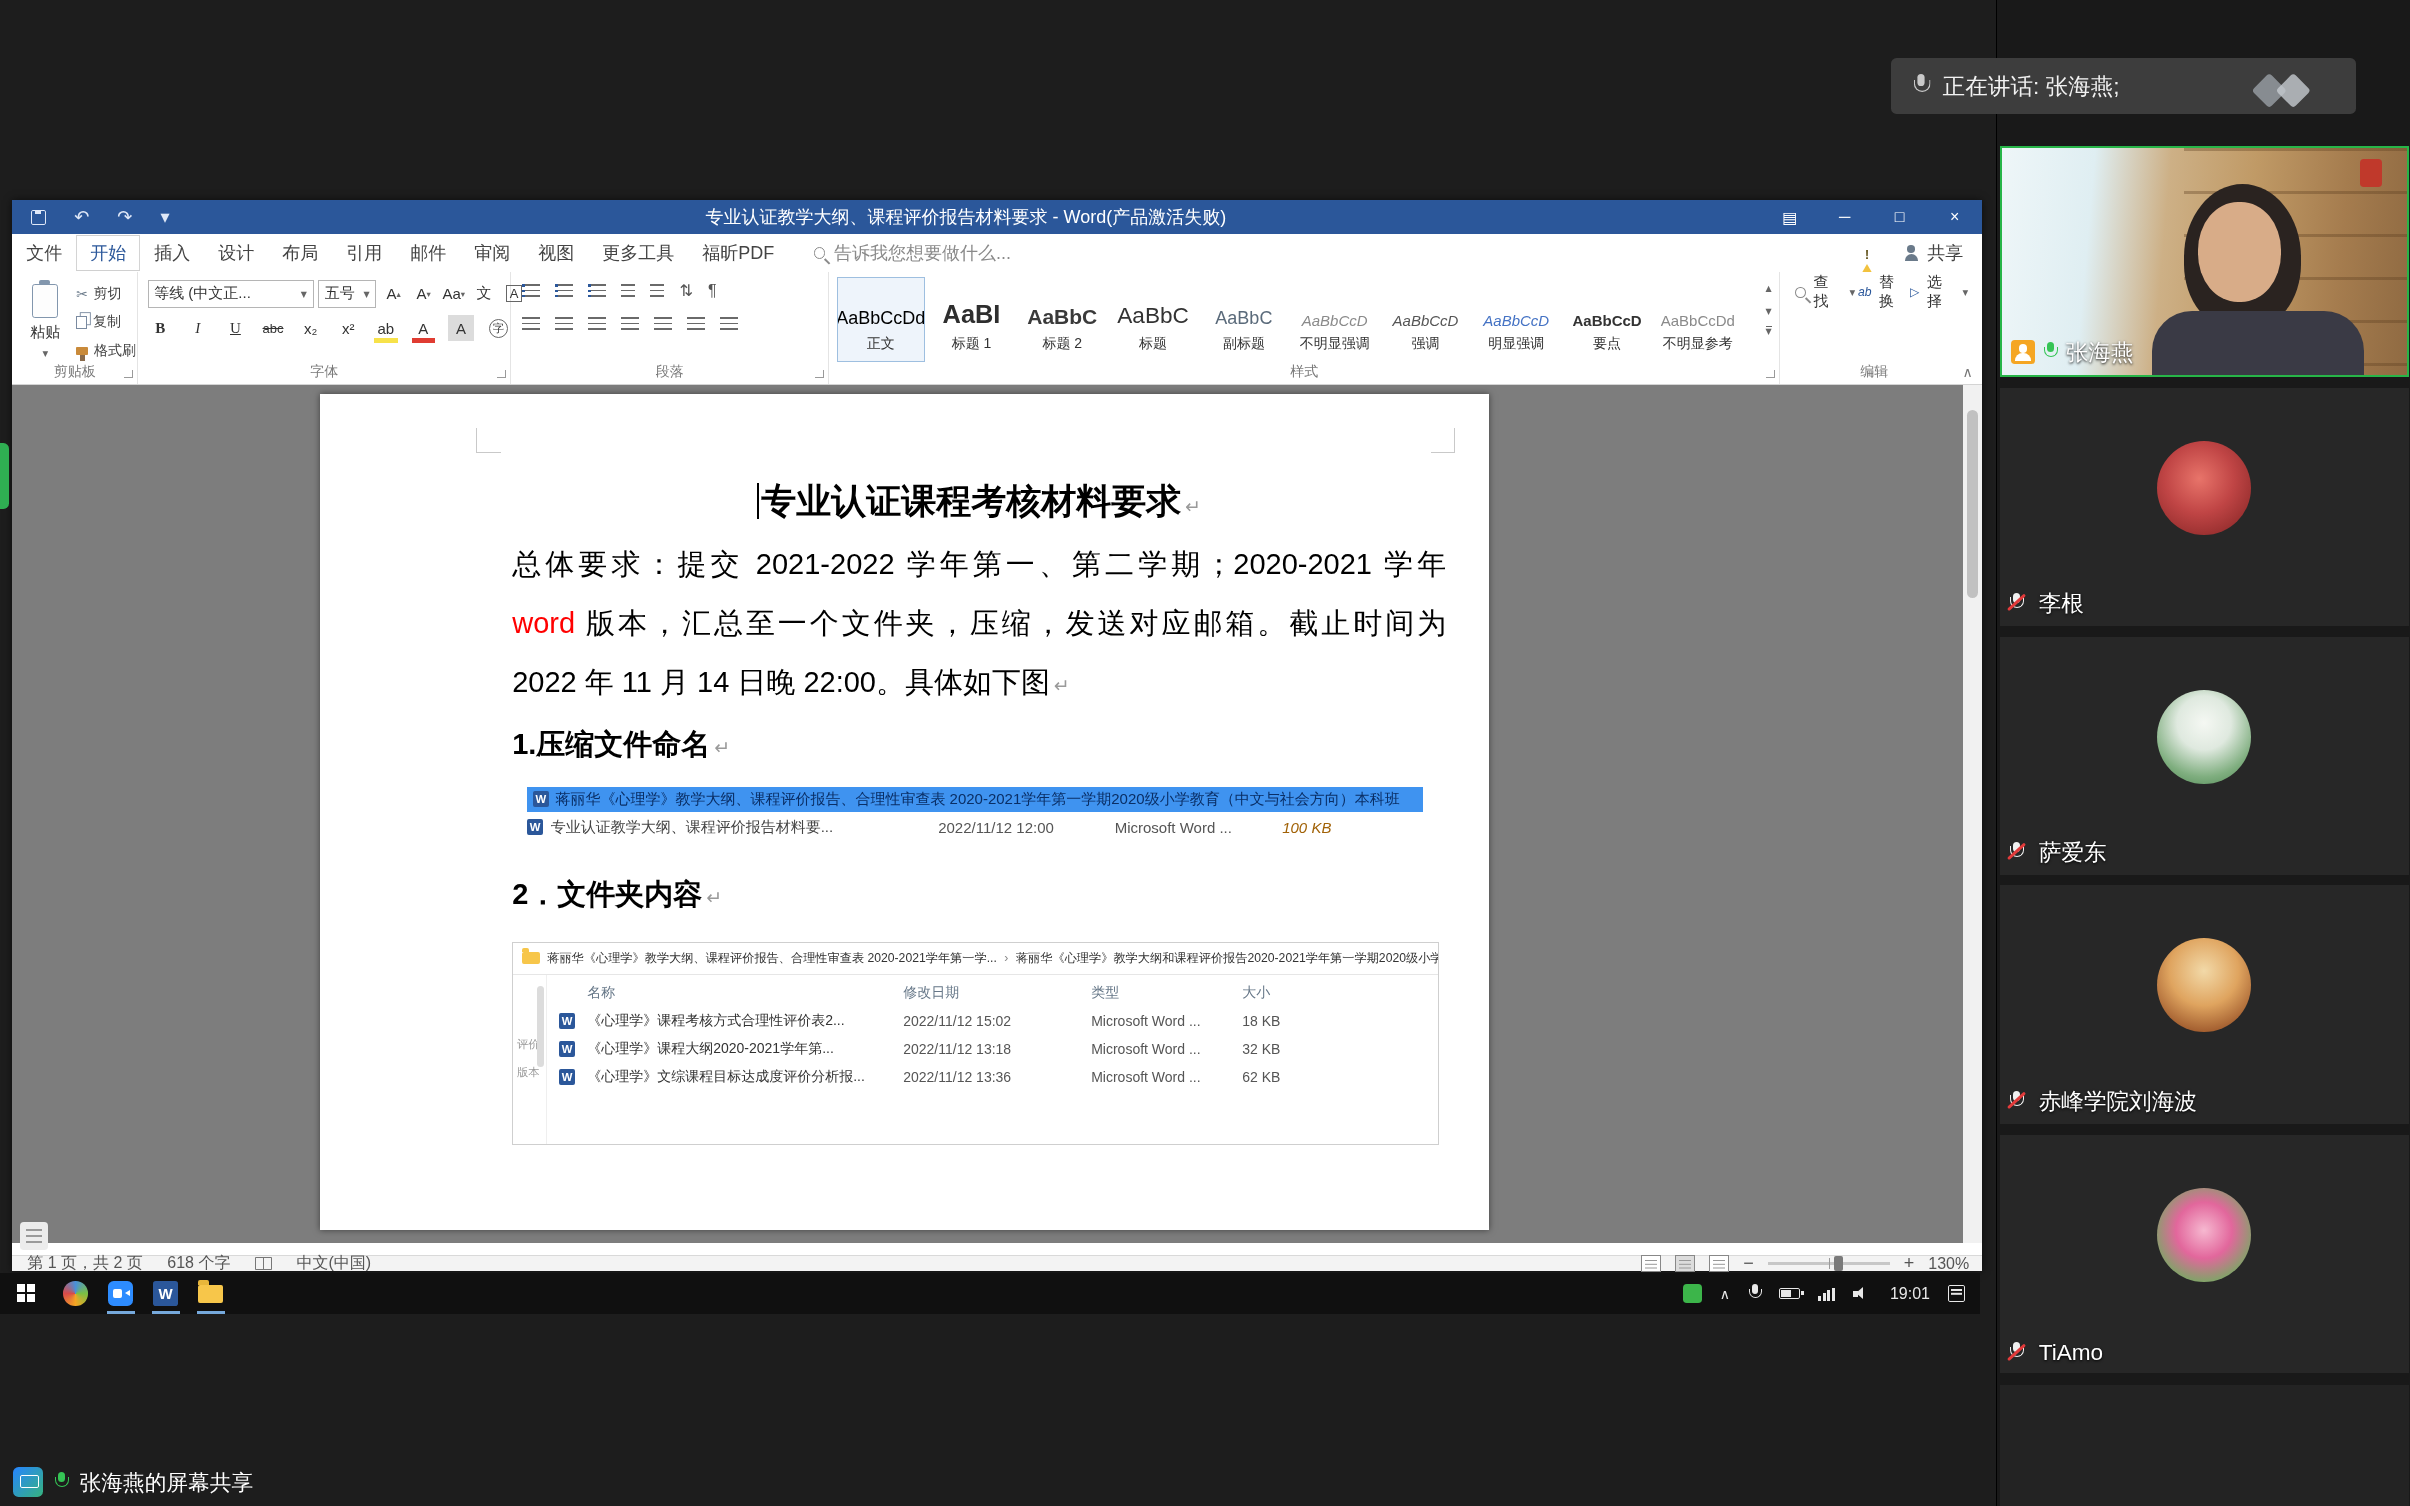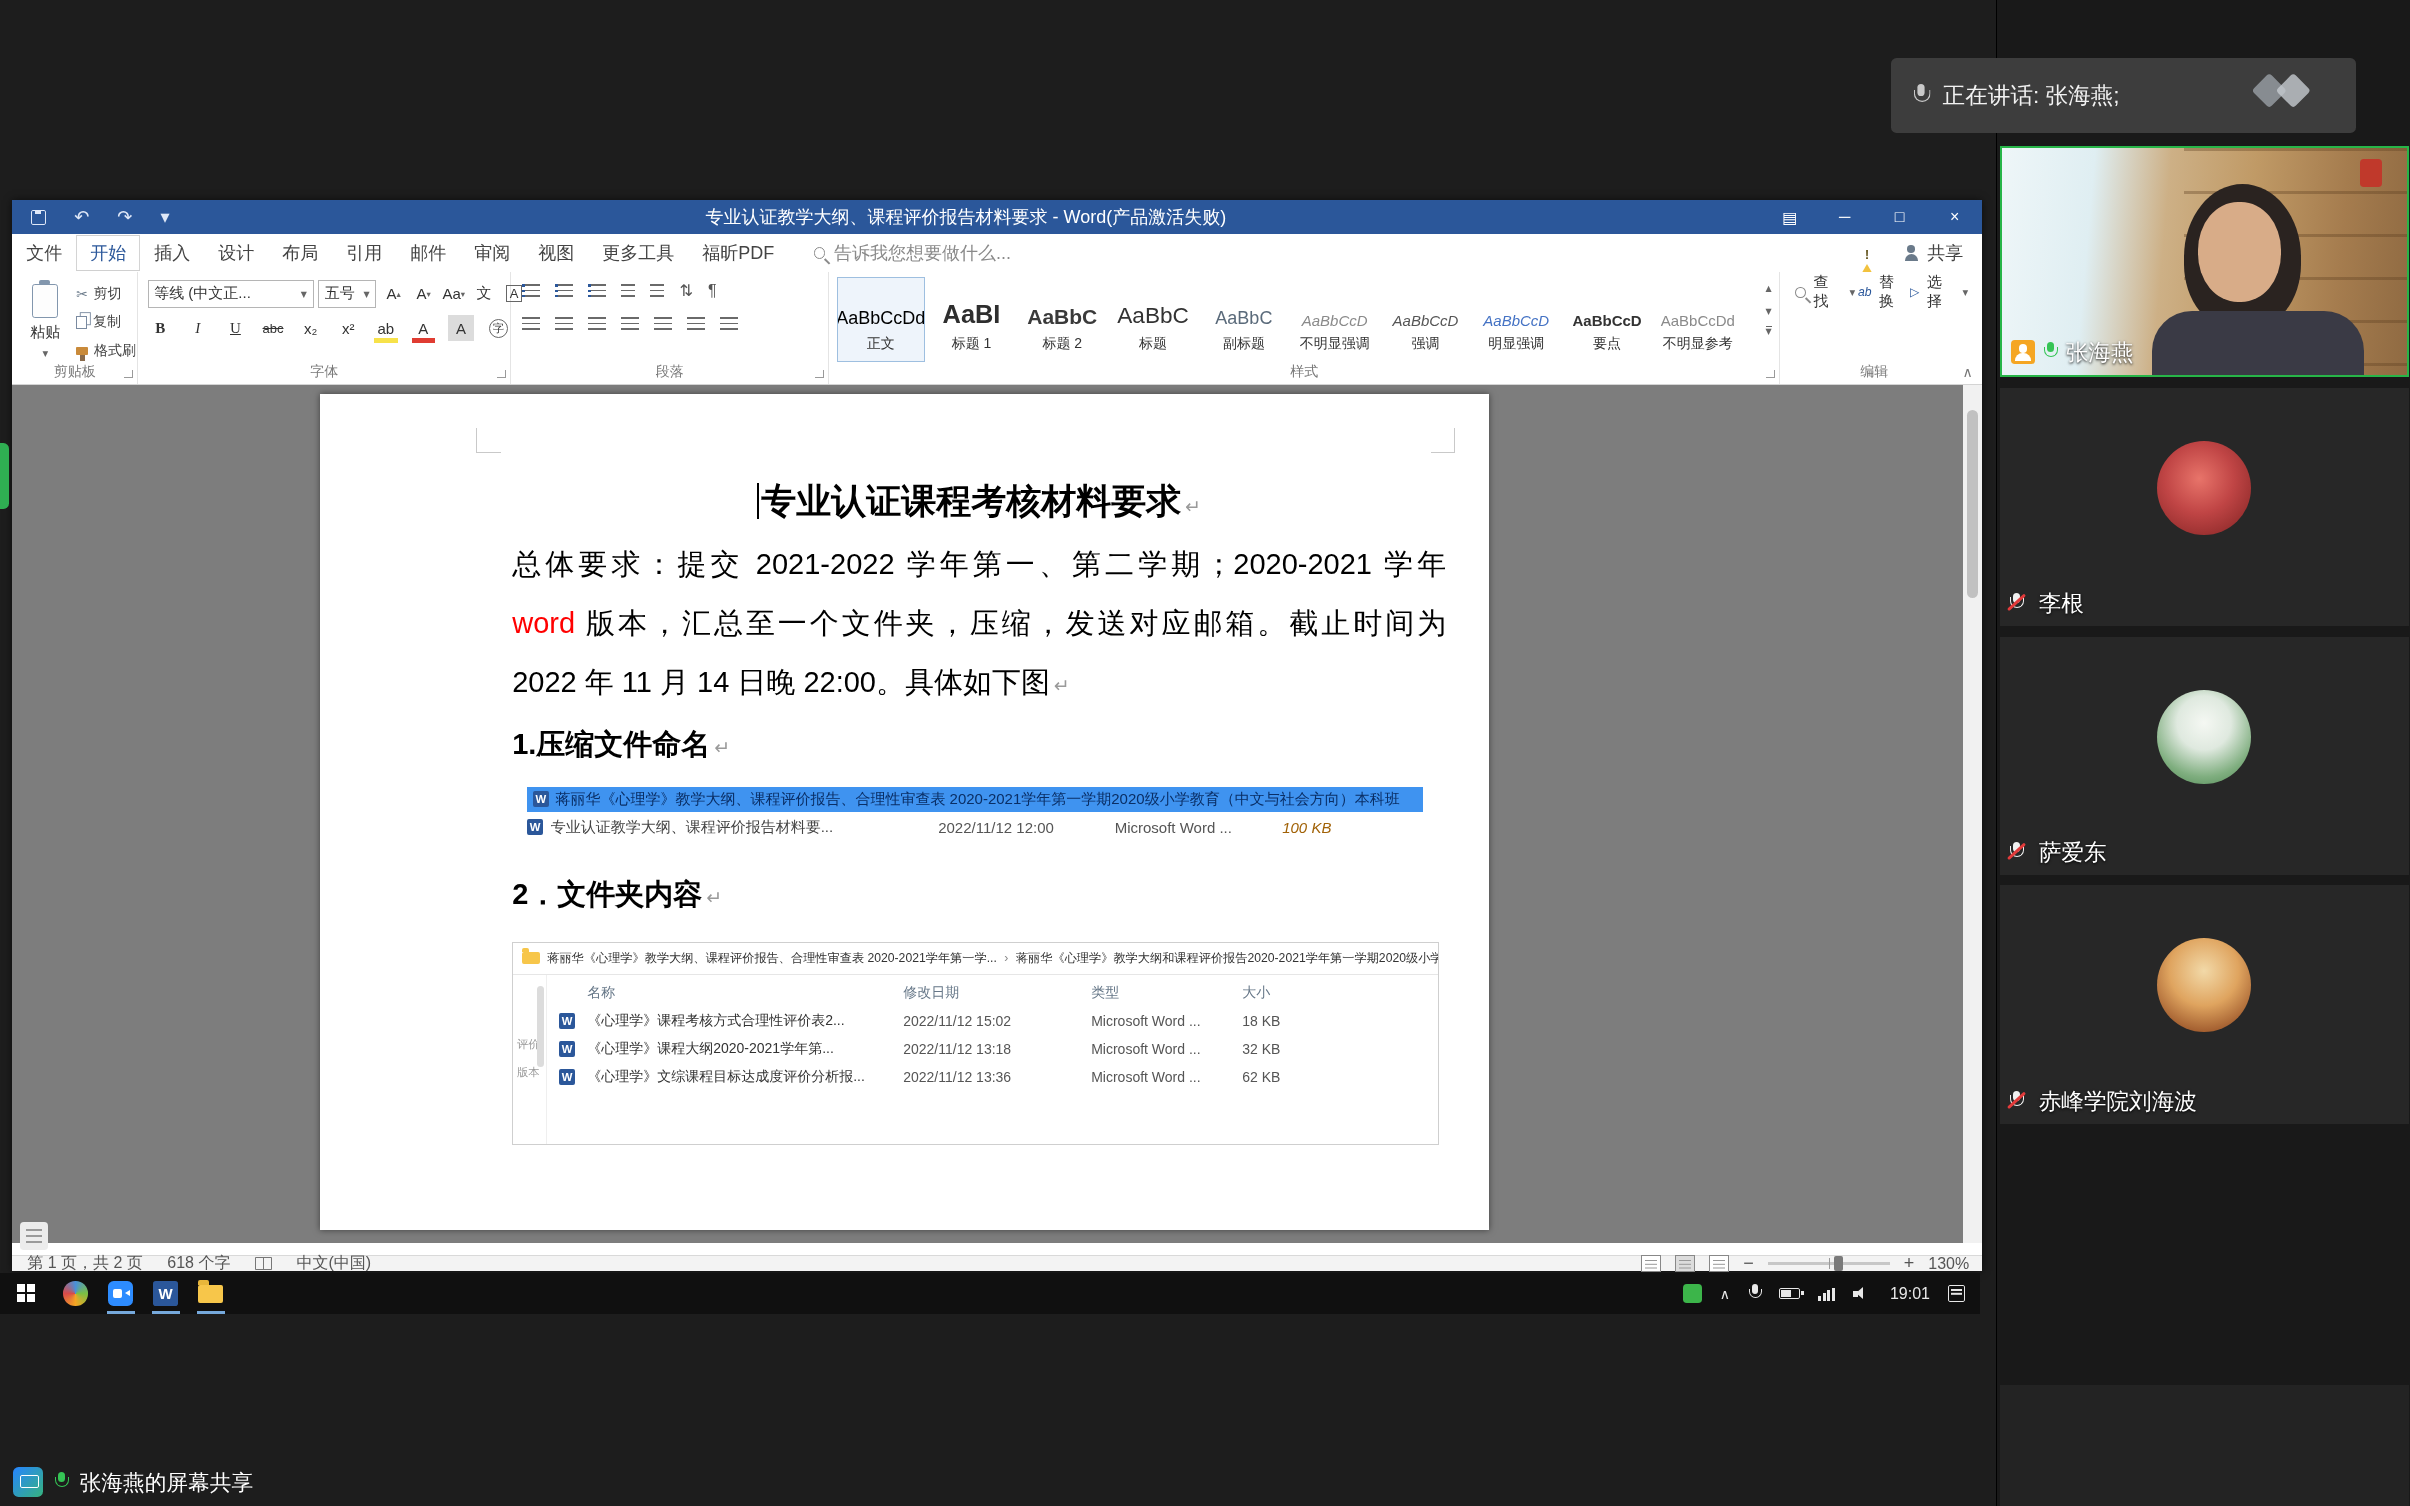--- a/index.html
+++ b/index.html
@@ -198,21 +198,21 @@
   .tnet span { width:2.8px; background:#e8e8e8; }
   .tnet .b1{height:4.7px;} .tnet .b2{height:7.5px;} .tnet .b3{height:10.4px;} .tnet .b4{height:13px;}
   .tspk { position:relative; width:19px; height:15px; }
   .tspk::before { content:""; position:absolute; left:0; top:4.7px; width:4.7px; height:6.6px; background:#e8e8e8; }
   .tspk::after { content:""; position:absolute; left:2.8px; top:0.9px; border-right:7.5px solid #e8e8e8; border-top:6.6px solid transparent; border-bottom:6.6px solid transparent; }
   .ttime { font-size:16px; }
   .tnot { width:17px; height:17px; border:1.9px solid #e8e8e8; border-radius:1.9px; position:relative; }
   .tnot::after { content:""; position:absolute; left:1.9px; right:1.9px; top:2.8px; height:1.9px; background:#e8e8e8; box-shadow:0 3.8px 0 #e8e8e8; }
 
   
-  .pill { position:absolute; left:1891px; top:58px; width:465px; height:75px; background:#3d3d3d; border-radius:5.6px; display:flex; align-items:center; padding:0 22.6px; gap:15px; color:#f2f2f2; font-size:22.6px; z-index:30; }
+  .pill { position:absolute; left:1891px; top:58px; width:465px; height:56px; background:#3d3d3d; border-radius:5.6px; display:flex; align-items:center; padding:0 22.6px; gap:15px; color:#f2f2f2; font-size:22.6px; z-index:30; }
   .pill .plogo { position:absolute; right:32px; top:13px; width:75px; height:38px; }
   .plogo span { position:absolute; width:24.5px; height:24.5px; transform:rotate(45deg); border-radius:3.8px; }
   .plogo .d1 { left:7.5px; top:6.6px; background:#9aa0a6; opacity:.8; }
   .plogo .d2 { left:32px; top:6.6px; background:#c5cacf; opacity:.8; }
   .mic { display:inline-block; position:relative; width:14px; height:20px; }
   .mic::before { content:""; position:absolute; left:3.8px; top:0; width:6.6px; height:10.4px; border-radius:3.8px; background:#c9c9c9; }
   .mic::after { content:""; position:absolute; left:0.9px; top:4.7px; width:12.2px; height:9.4px; border:1.9px solid #c9c9c9; border-top:none; border-radius:0 0 7.5px 7.5px; }
   .mic.green::before { background:#35c455; }
   .mic.green::after { border-color:#35c455; }
   .mic.white::before { background:#f0f0f0; }
@@ -662,18 +662,25 @@
     </div>
 
     <div class="tile t4">
       <span class="avatar av4"></span>
       <div class="nrow">
         <span class="mmute"><span class="mic white"></span><span class="mslash"></span></span>
         <span>赤峰学院刘海波</span>
       </div>
     </div>
 
+    <div class="tile t5">
+      <span class="avatar av5"></span>
+      <div class="nrow">
+        <span class="mmute"><span class="mic white"></span><span class="mslash"></span></span>
+        <span>TiAmo</span>
+      </div>
+    </div>
 
     <div class="tile t6"></div>
   </div>
 
 </div>
 
 
 </body></html>

